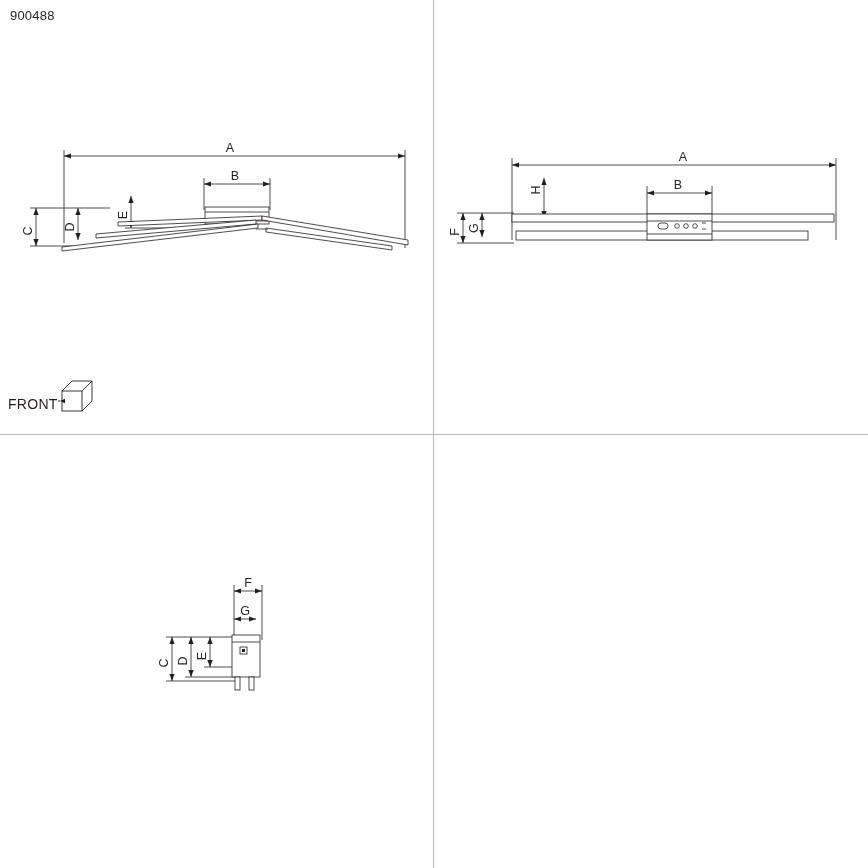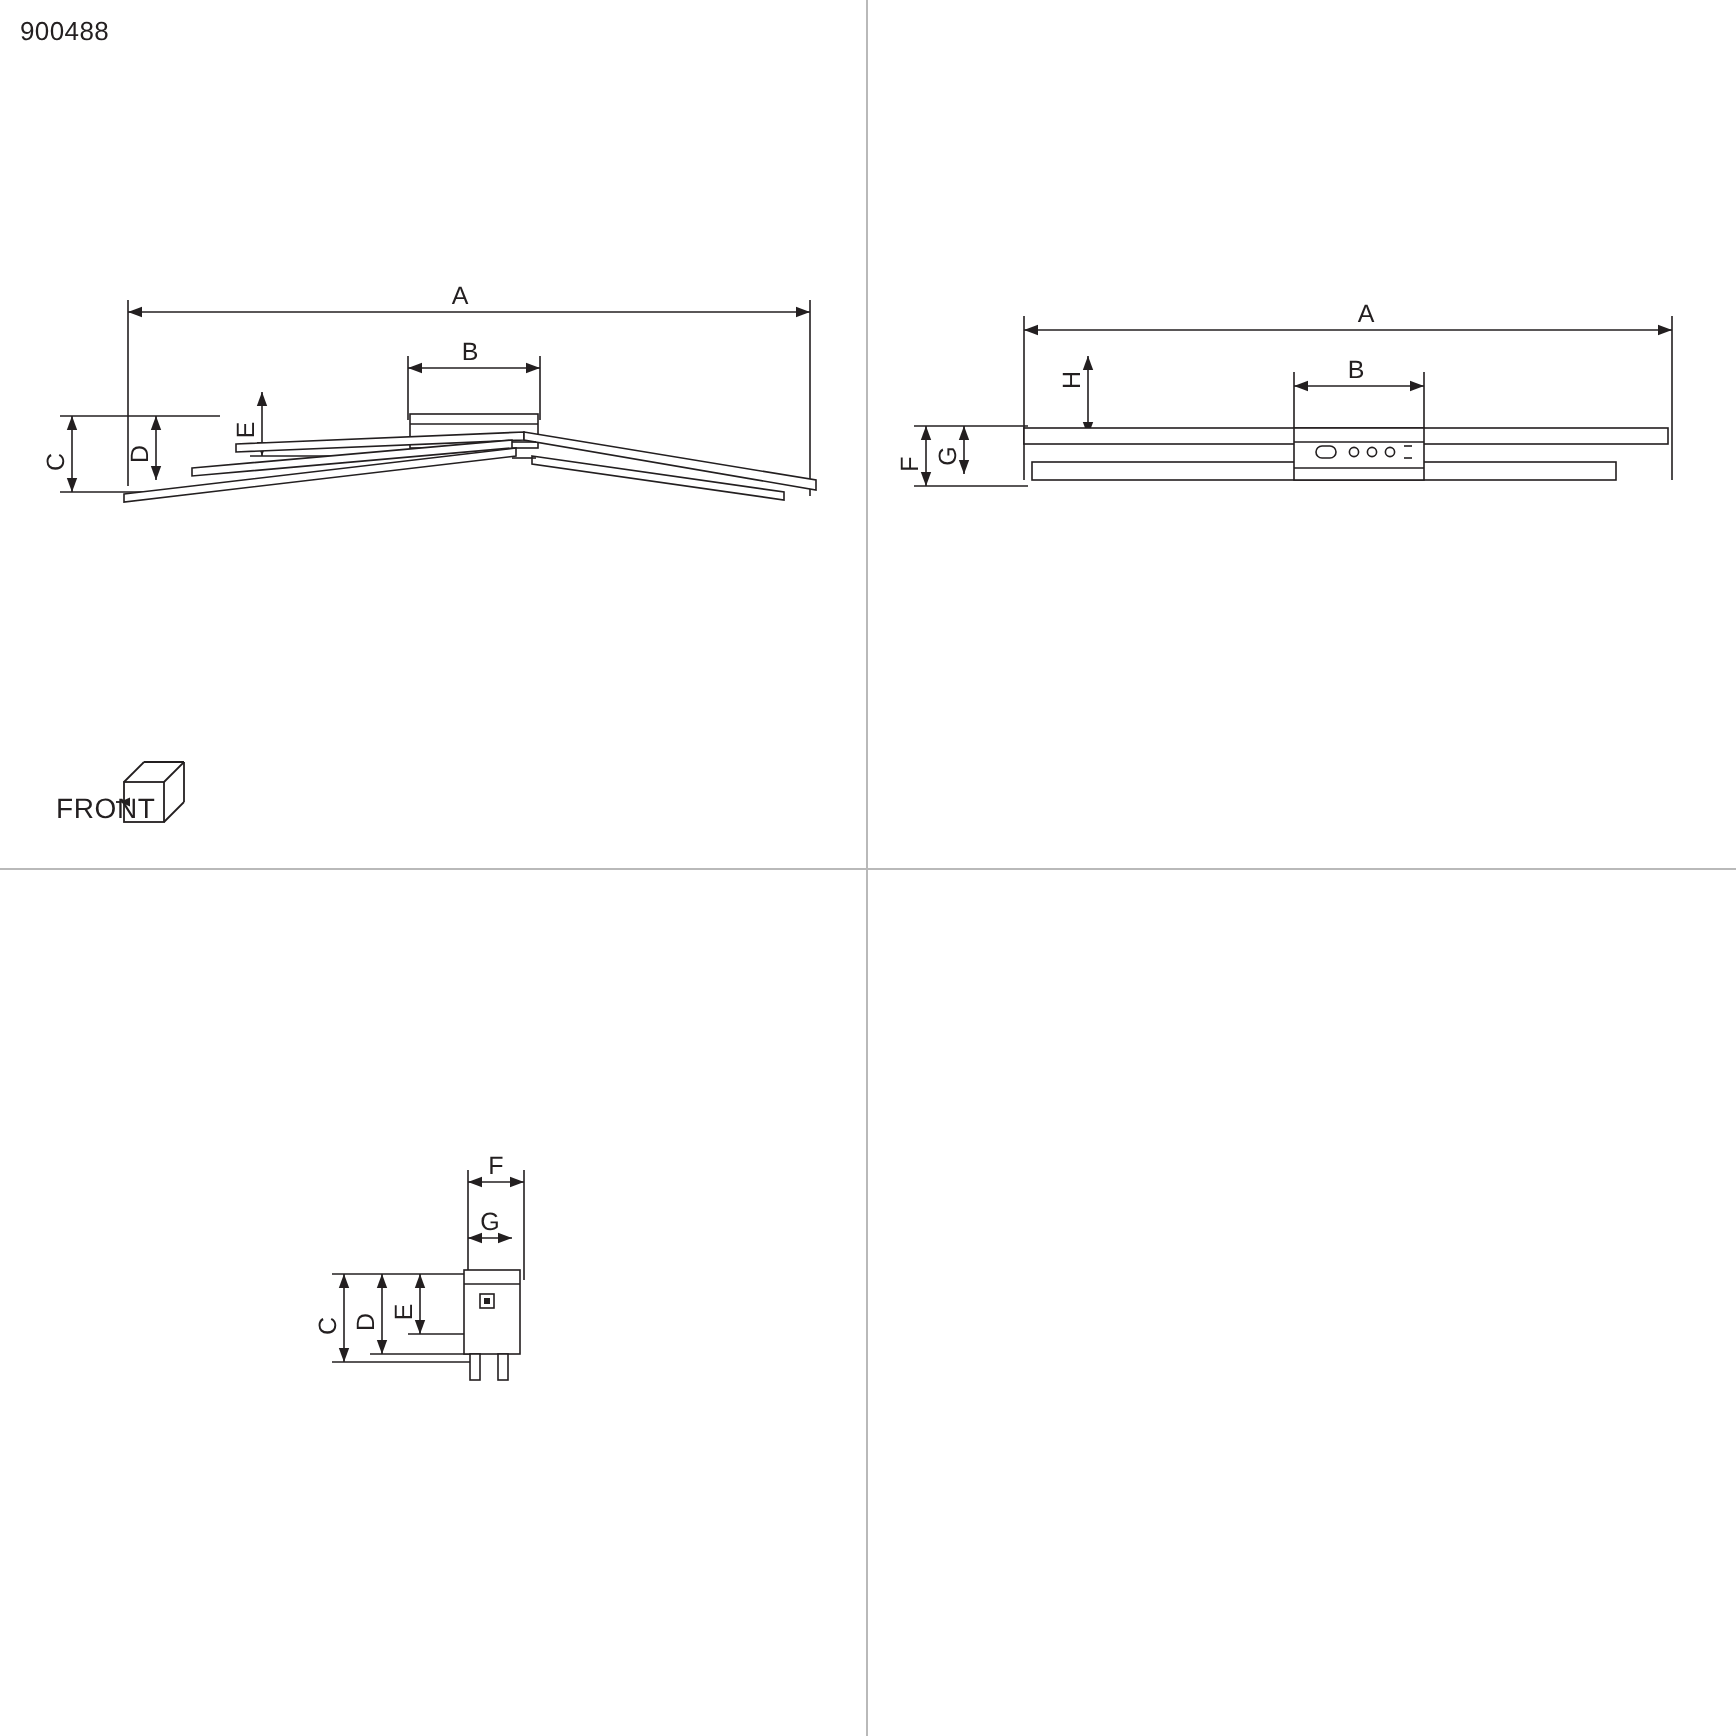--- a/index.html
+++ b/index.html
@@ -54,21 +54,21 @@
   #q-top   { left: 434px; top: 0; width: 434px; height: 434px; }
   #q-side  { left: 0;   top: 435px; width: 433px; height: 433px; }
   #q-table { left: 434px; top: 435px; width: 434px; height: 433px; }
 
   .view-label {
     position: absolute;
     font-size: 14px;
     color: #231f20;
     letter-spacing: 0.3px;
   }
-  #front-label { left: 8px;  top: 396px; margin-left: 20px; }
+  #front-label { left: 8px;  top: 396px; }
 
   .cube-icon { position: absolute; }
   #front-cube { left: 58px;  top: 377px; }
 
   svg { display: block; }
   .drawing-svg { position: absolute; left: 0; top: 0; }
 </style>
 </head>
 <body>
 

